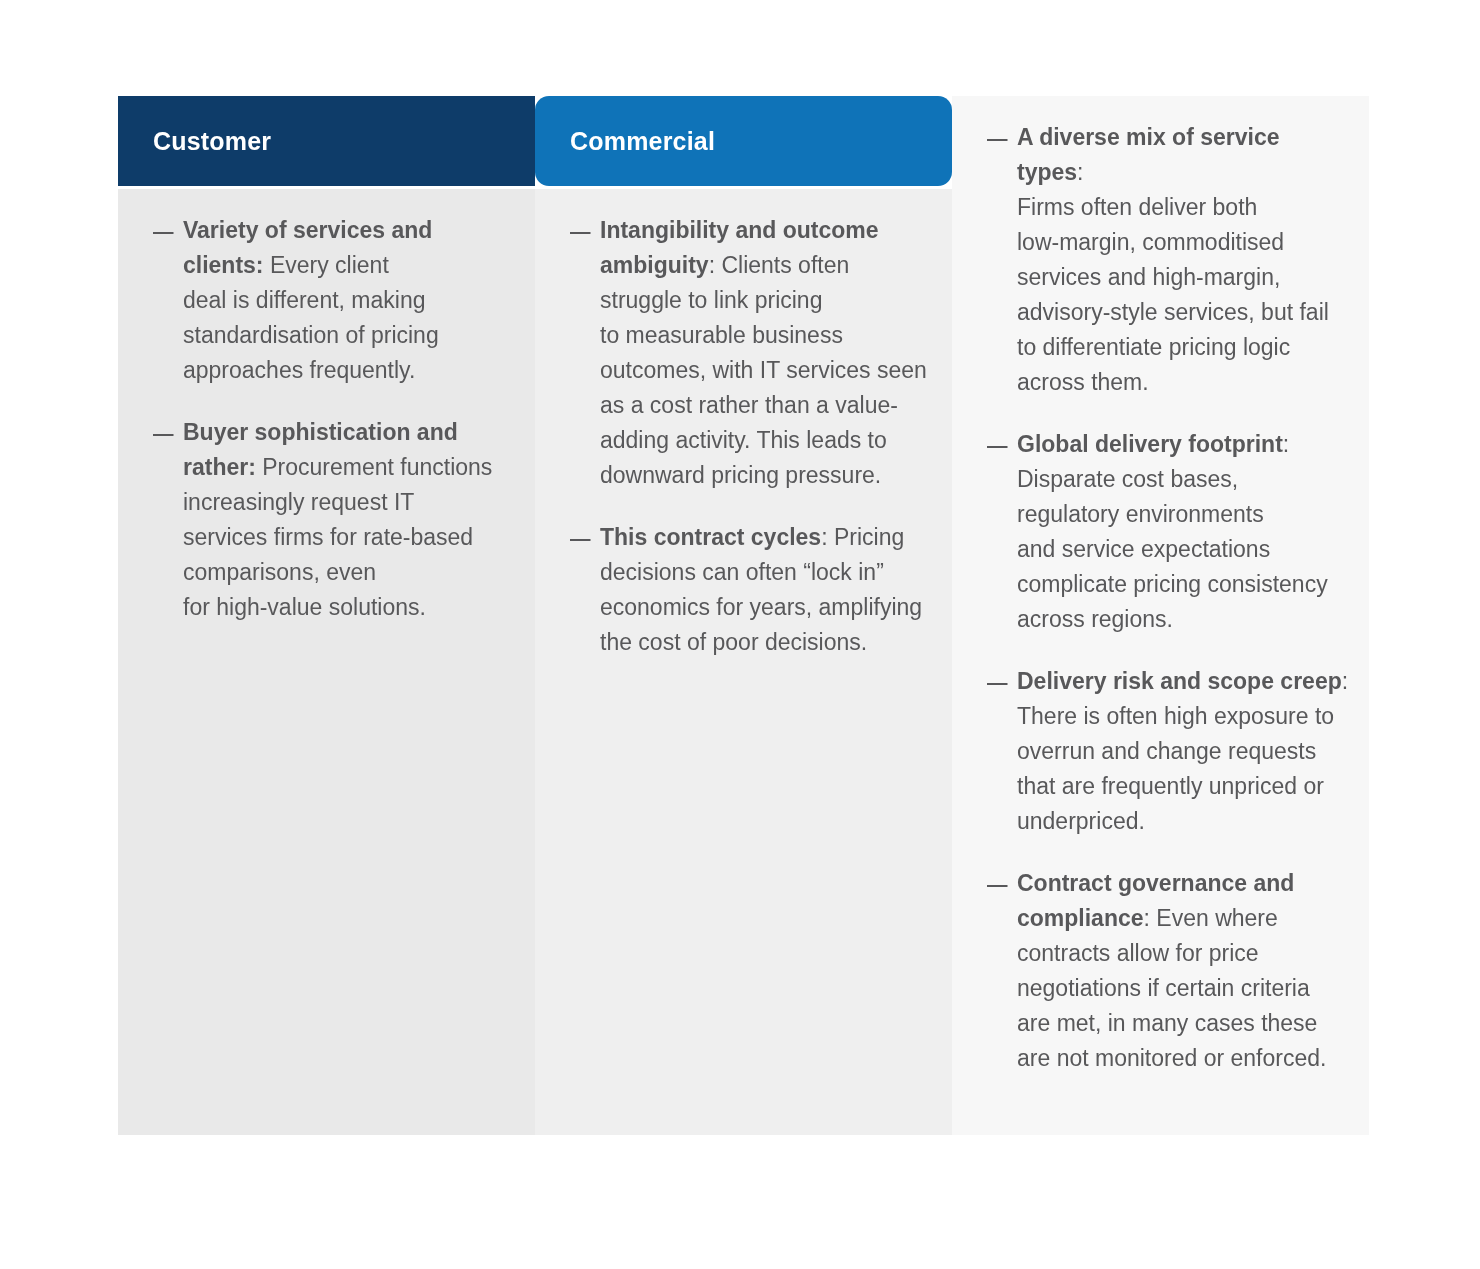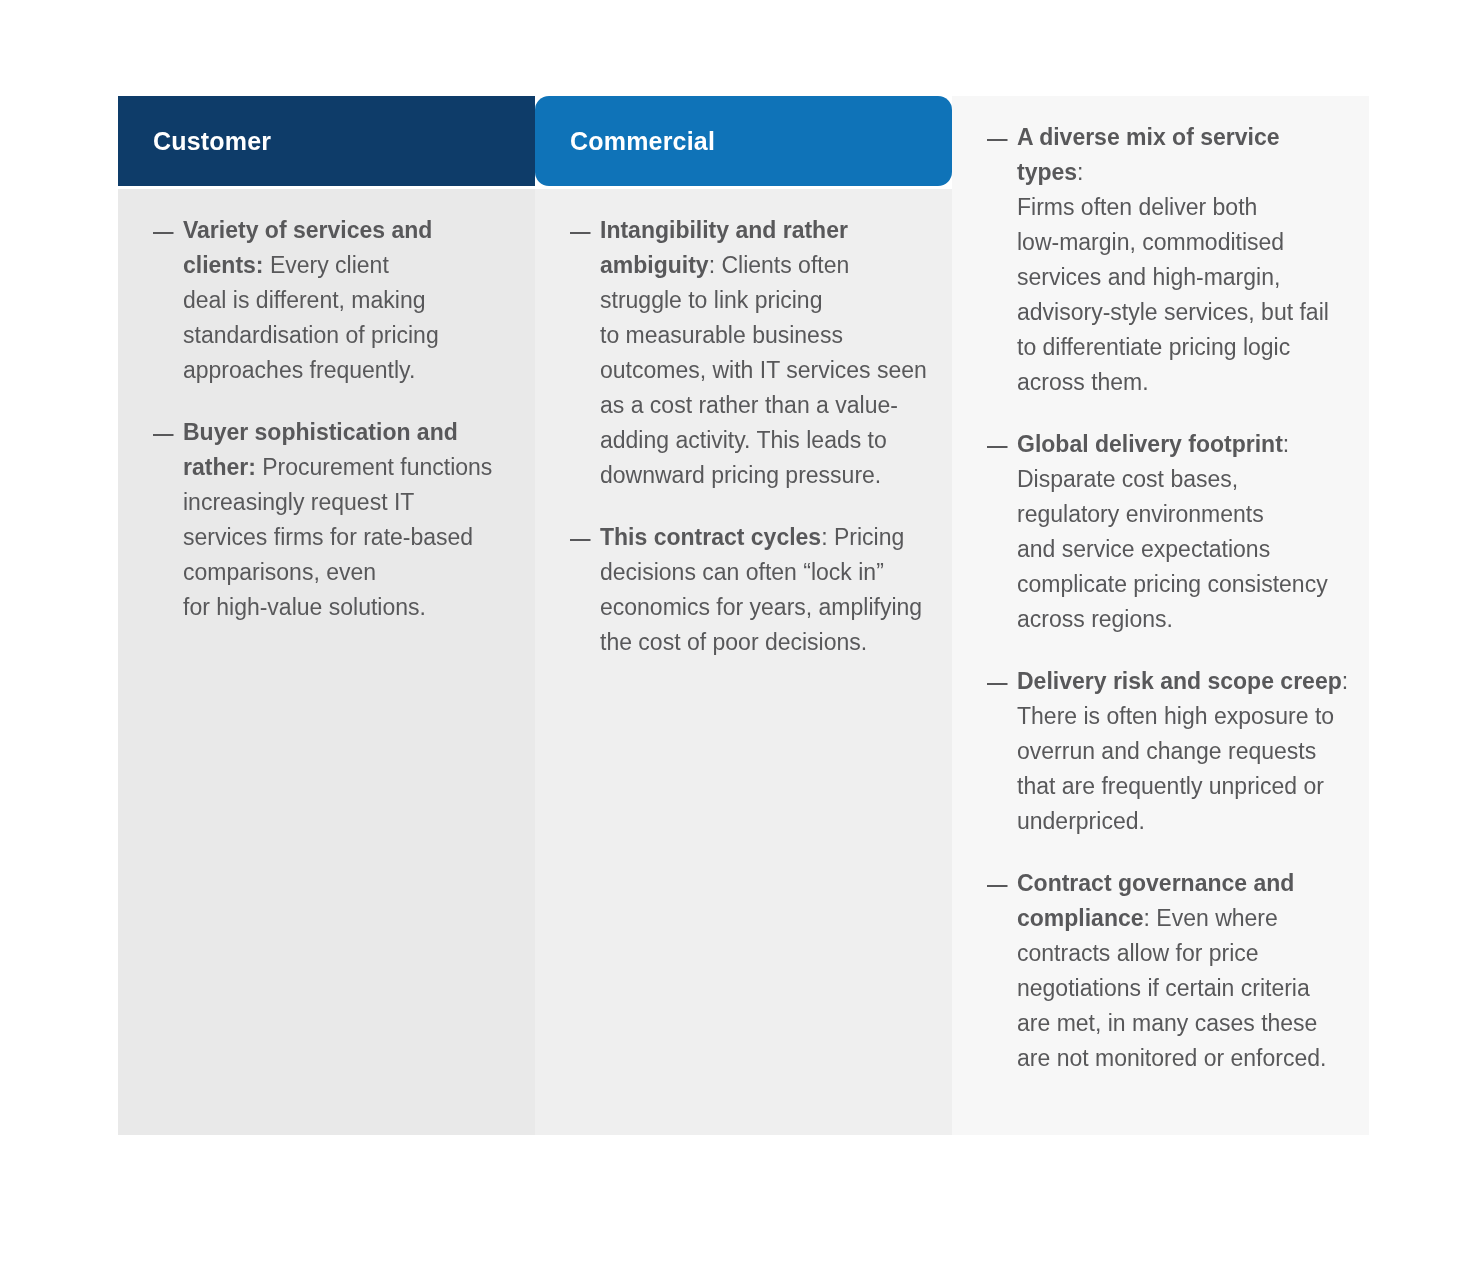--- a/index.html
+++ b/index.html
@@ -115,21 +115,21 @@
       </div>
     </section>
 
     <section class="col">
       <header class="col-header">
         <h2>Commercial</h2>
       </header>
       <div class="col-body">
         <div class="bullet">
           <span class="dash">—</span>
-          <p class="bullet-text"><b>Intangibility and rather
+          <p class="bullet-text"><b>Intangibility and outcome
 ambiguity</b><span>: Clients often
 struggle to link pricing
 to measurable business
 outcomes, with IT services seen
 as a cost rather than a value-
 adding activity. This leads to
 downward pricing pressure.</span></p>
         </div>
         <div class="bullet">
           <span class="dash">—</span>

